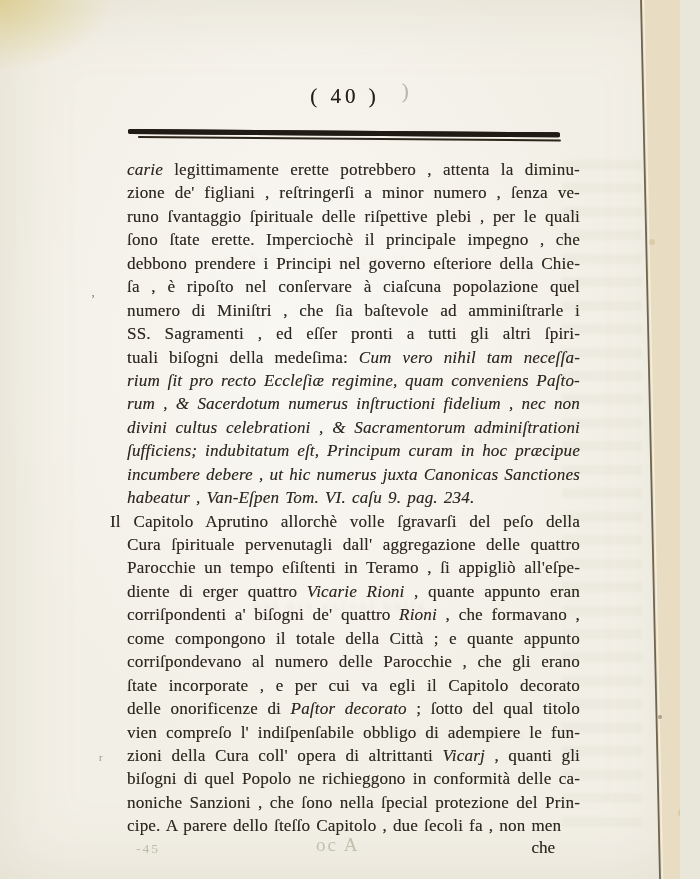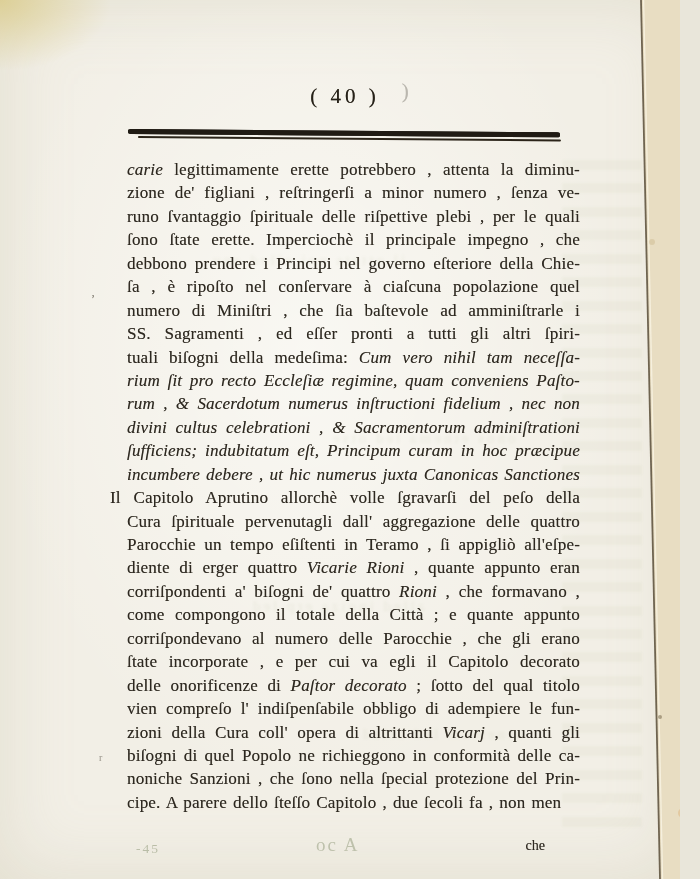--- a/index.html
+++ b/index.html
@@ -32,22 +32,22 @@
     position:absolute;left:110px;top:158px;width:470px;
     font-size:17px;line-height:23.45px;word-spacing:1.6px;letter-spacing:.2px;
     text-shadow:.2px .3px .35px rgba(43,37,26,.45);
   }
   .line{height:23.45px;padding-left:17px;text-align:justify;text-align-last:justify;overflow:hidden;}
   .line.out{padding-left:0;}
   .line.nj{text-align:left;text-align-last:left;}
   .line .italic{font-style:italic;}
   
   .catchword{
-    position:absolute;left:98px;top:838px;width:447px;text-align:right;
-    font-size:14px;color:#2d2820;text-shadow:.2px .3px .35px rgba(43,37,26,.45);
+    position:absolute;left:108px;top:838px;width:447px;text-align:right;
+    font-size:17px;color:#2d2820;text-shadow:.2px .3px .35px rgba(43,37,26,.45);
   }
   
   .ghostmark{position:absolute;color:#8f9878;filter:blur(.5px);font-size:13.5px;letter-spacing:2px;}
   .gm1{left:136px;top:841px;opacity:.55;}
   .gm2{left:316px;top:834px;opacity:.5;font-size:19px;}
   .bleedcol{
     position:absolute;left:562px;top:160px;width:80px;height:680px;opacity:.55;
     background:repeating-linear-gradient(
       to bottom, rgba(150,158,110,.10) 0 10px, rgba(150,158,110,0) 10px 23.45px);
     filter:blur(1.3px);pointer-events:none;
@@ -99,20 +99,21 @@
       <div class="line"><span class="roman">debbono prendere i Principi nel governo eſteriore della Chie-</span></div>
       <div class="line"><span class="roman">ſa , è ripoſto nel conſervare à ciaſcuna popolazione quel</span></div>
       <div class="line"><span class="roman">numero di Miniſtri , che ſia baſtevole ad amminiſtrarle i</span></div>
       <div class="line"><span class="roman">SS. Sagramenti , ed eſſer pronti a tutti gli altri ſpiri-</span></div>
       <div class="line"><span class="roman">tuali biſogni della medeſima: </span><span class="italic">Cum vero nihil tam neceſſa-</span></div>
       <div class="line"><span class="italic">rium ſit pro recto Eccleſiæ regimine, quam conveniens Paſto-</span></div>
       <div class="line"><span class="italic">rum , &amp; Sacerdotum numerus inſtructioni fidelium , nec non</span></div>
       <div class="line"><span class="italic">divini cultus celebrationi , &amp; Sacramentorum adminiſtrationi</span></div>
       <div class="line"><span class="italic">ſufficiens; indubitatum eſt, Principum curam in hoc præcipue</span></div>
       <div class="line"><span class="italic">incumbere debere , ut hic numerus juxta Canonicas Sanctiones</span></div>
+      <div class="line nj"><span class="italic">habeatur , Van-Eſpen Tom. VI. caſu 9. pag. 234.</span></div>
       <div class="line out"><span class="roman">Il Capitolo Aprutino allorchè volle ſgravarſi del peſo della</span></div>
       <div class="line"><span class="roman">Cura ſpirituale pervenutagli dall' aggregazione delle quattro</span></div>
       <div class="line"><span class="roman">Parocchie un tempo eſiſtenti in Teramo , ſi appigliò all'eſpe-</span></div>
       <div class="line"><span class="roman">diente di erger quattro </span><span class="italic">Vicarie Rioni</span><span class="roman"> , quante appunto eran</span></div>
       <div class="line"><span class="roman">corriſpondenti a' biſogni de' quattro </span><span class="italic">Rioni</span><span class="roman"> , che formavano ,</span></div>
       <div class="line"><span class="roman">come compongono il totale della Città ; e quante appunto</span></div>
       <div class="line"><span class="roman">corriſpondevano al numero delle Parocchie , che gli erano</span></div>
       <div class="line"><span class="roman">ſtate incorporate , e per cui va egli il Capitolo decorato</span></div>
       <div class="line"><span class="roman">delle onorificenze di </span><span class="italic">Paſtor decorato</span><span class="roman"> ; ſotto del qual titolo</span></div>
       <div class="line"><span class="roman">vien compreſo l' indiſpenſabile obbligo di adempiere le fun-</span></div>

